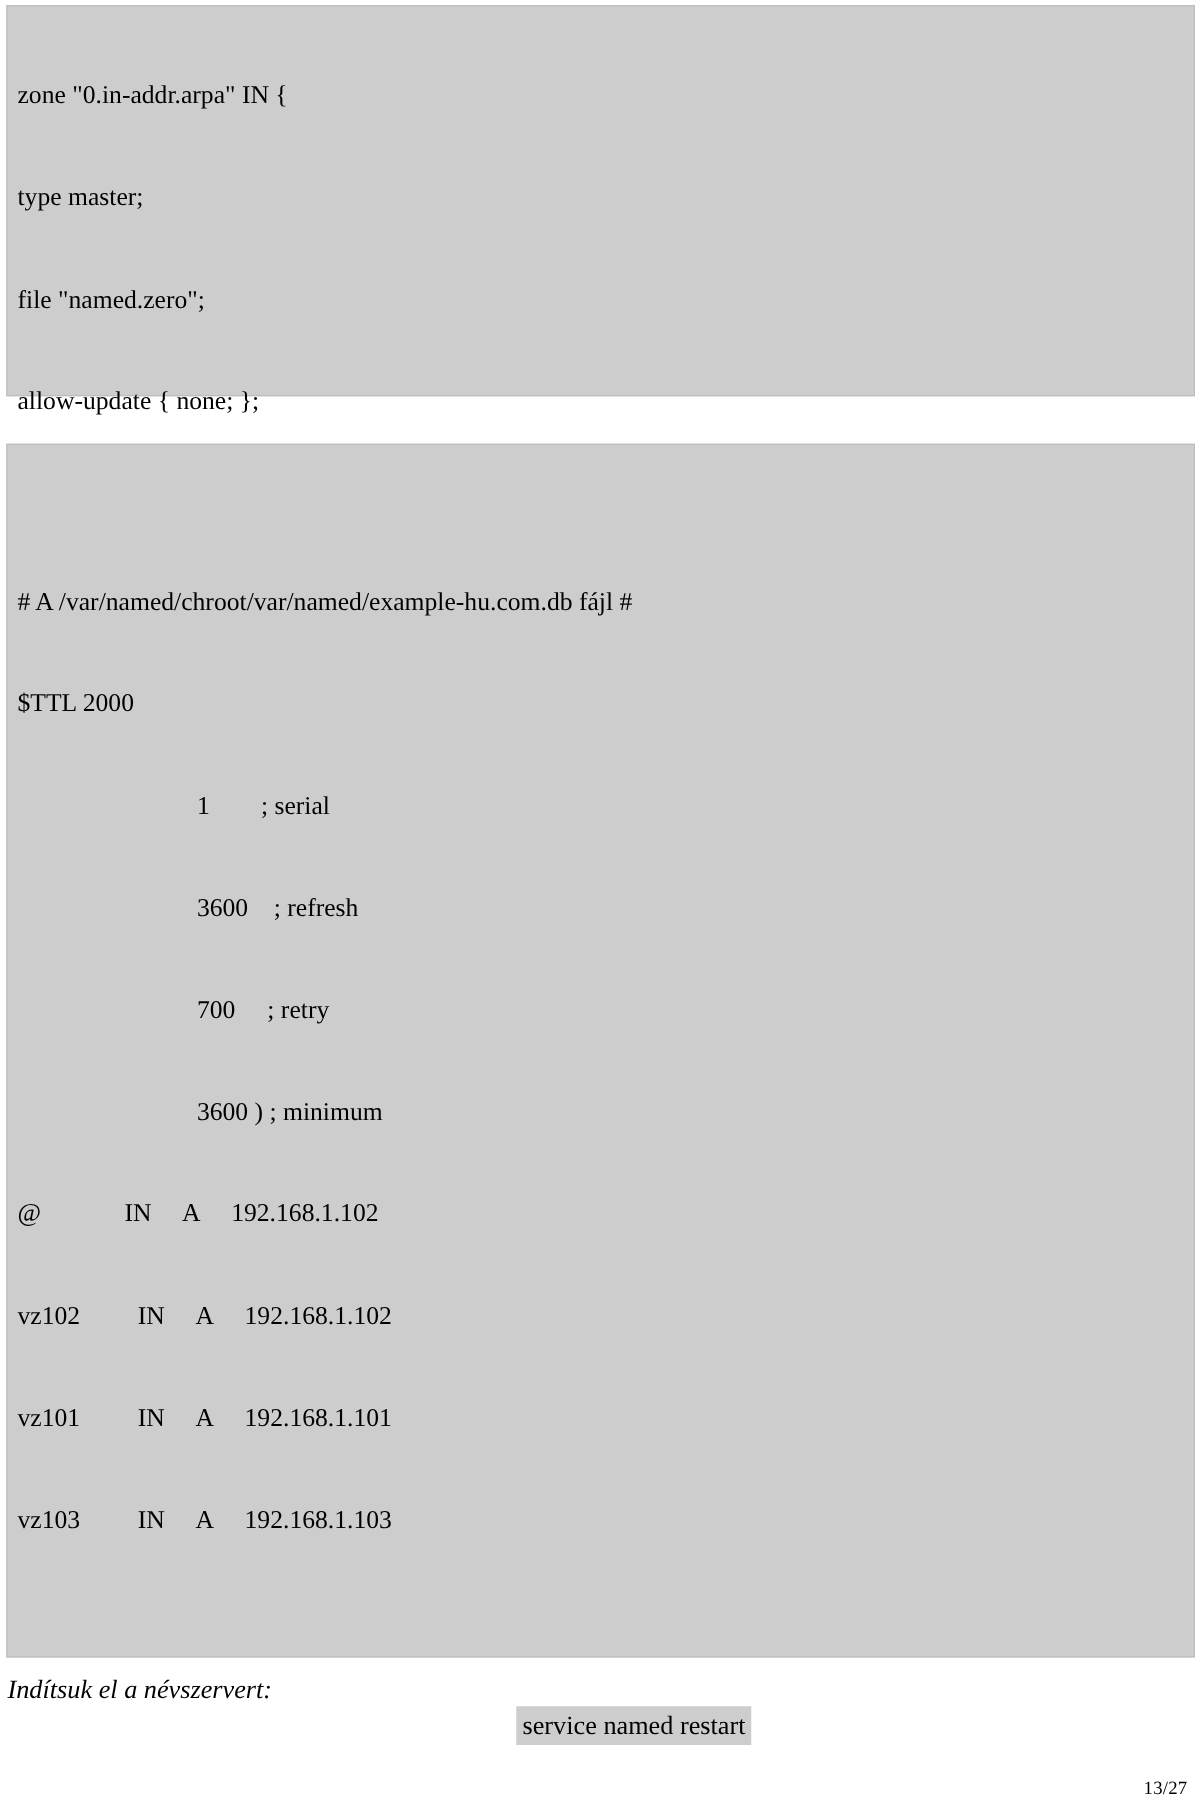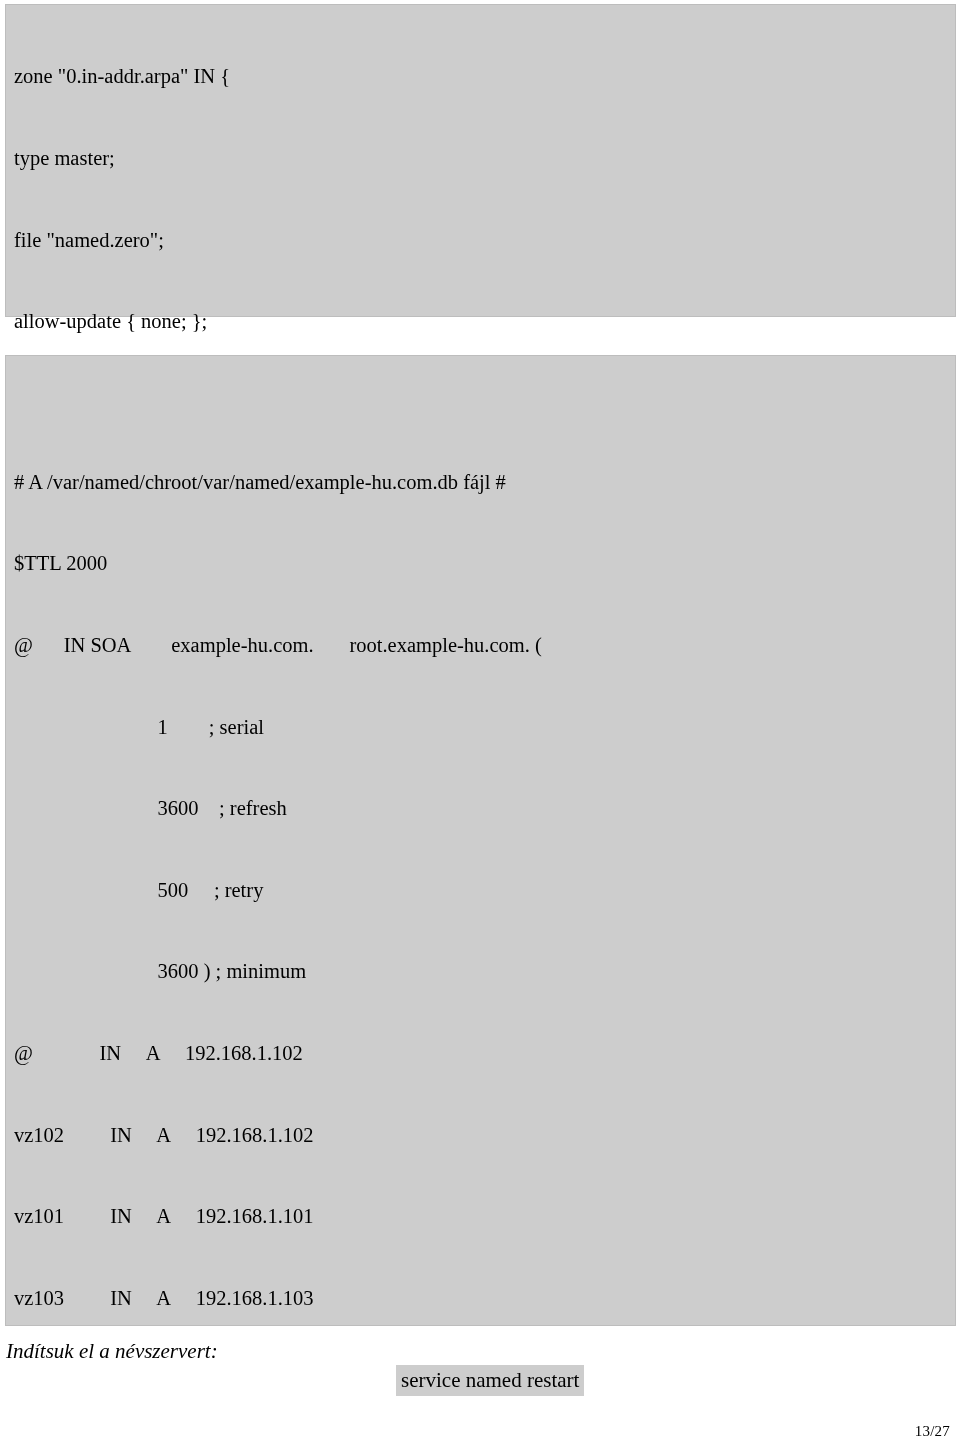--- a/index.html
+++ b/index.html
@@ -57,21 +57,21 @@
     top: 1337px;
     font-size: 21px;
     line-height: 28px;
     white-space: pre;
     font-style: italic;
   }
 
   
   #command-box {
     position: absolute;
-    left: 396px;
+    left: 413px;
     top: 1365px;
     background: #cdcdcd;
     padding: 2px 5px 3px 5px;
     font-size: 21px;
     line-height: 26px;
     white-space: pre;
   }
 
   
   #page-number {
@@ -99,24 +99,23 @@
   <span class="code-line">allow-update { none; };</span>
   <span class="code-line">};</span>
   <span class="code-line"># --- end of file --- #</span>
 </div>
 
 <div id="block-zone-files" class="code-block">
 
   
   <span class="code-line"># A /var/named/chroot/var/named/example-hu.com.db fájl #</span>
   <span class="code-line">$TTL 2000</span>
-  <span class="code-line">@      IN SOA        example-hu.com.       root.example-hu.com. (</span>
   <span class="code-line">                            1        ; serial</span>
   <span class="code-line">                            3600    ; refresh</span>
-  <span class="code-line">                            500     ; retry</span>
+  <span class="code-line">                            700     ; retry</span>
   <span class="code-line">                            3600 ) ; minimum</span>
   <span class="code-line">@             IN     A     192.168.1.102</span>
   <span class="code-line">vz102         IN     A     192.168.1.102</span>
   <span class="code-line">vz101         IN     A     192.168.1.101</span>
   <span class="code-line">vz103         IN     A     192.168.1.103</span>
   
   
   
   
 

